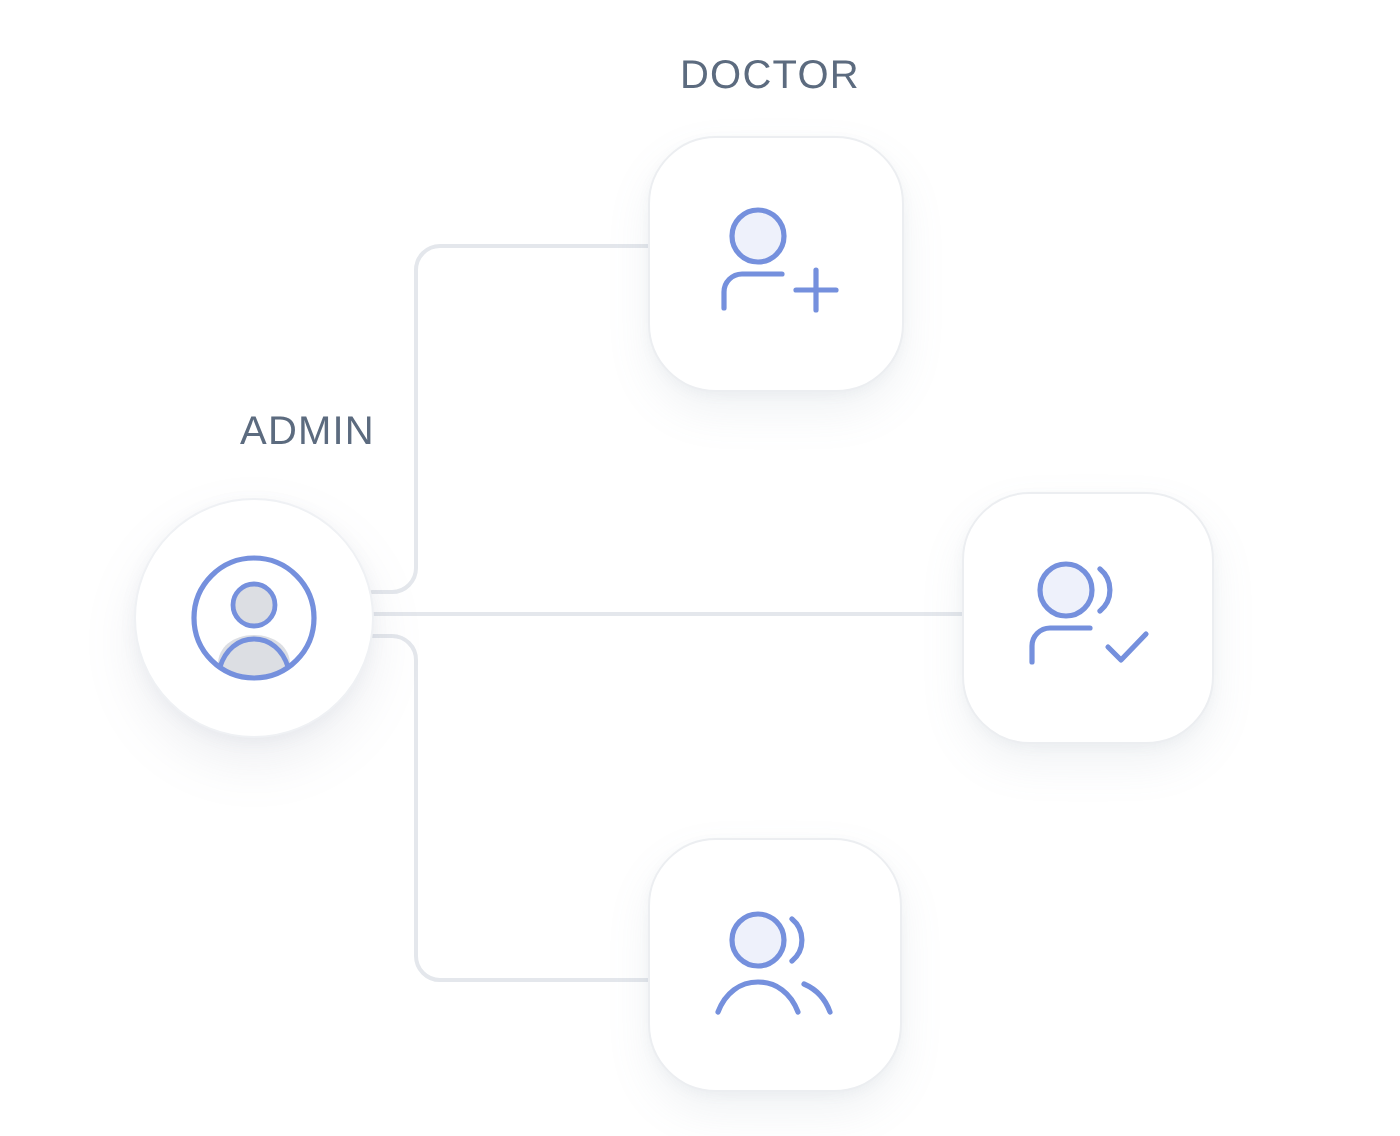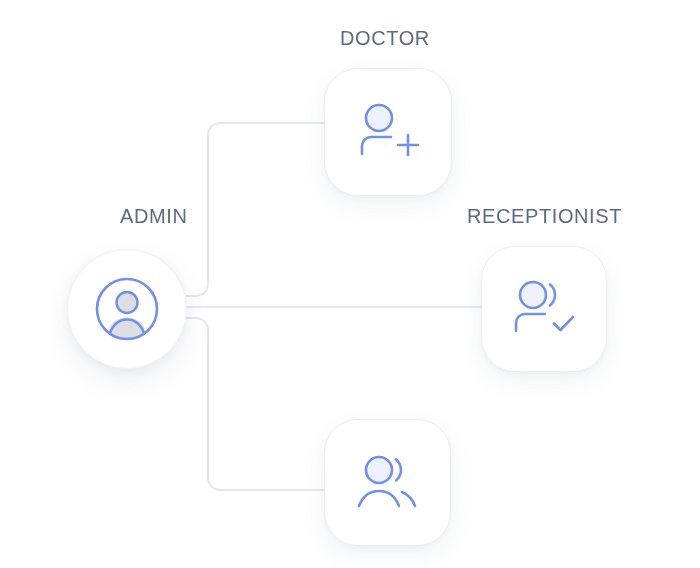--- a/index.html
+++ b/index.html
@@ -124,21 +124,20 @@
   <div class="card" id="node-doctor">
     <span>
       <svg class="icon-svg" width="68" height="62" viewBox="0 0 68 62" xmlns="http://www.w3.org/2000/svg">
         <circle cx="25" cy="17" r="13" fill="#eef1fb" stroke="#7590dd" stroke-width="2.6"></circle>
         <path d="M8 53V45a9 9 0 0 1 9-9h20" fill="none" stroke="#7590dd" stroke-width="2.6" stroke-linecap="round" stroke-linejoin="round"></path>
         <path d="M54 34v20M44 44h20" fill="none" stroke="#7590dd" stroke-width="2.6" stroke-linecap="round"></path>
       </svg>
     </span>
   </div>
 
-  <div class="node-label" id="label-receptionist">RECEPTIONIST</div>
 
   <div class="card" id="node-receptionist">
     <span>
       <svg class="icon-svg" width="68" height="62" viewBox="0 0 68 62" xmlns="http://www.w3.org/2000/svg">
         <circle cx="23" cy="17" r="13" fill="#eef1fb" stroke="#7590dd" stroke-width="2.6"></circle>
         <path d="M40 6.5a13.6 13.6 0 0 1 0 21" fill="none" stroke="#7590dd" stroke-width="2.6" stroke-linecap="round"></path>
         <path d="M6 53V45a9 9 0 0 1 9-9h20" fill="none" stroke="#7590dd" stroke-width="2.6" stroke-linecap="round" stroke-linejoin="round"></path>
         <path d="M44 45.5l6.5 6.5L63 39" fill="none" stroke="#7590dd" stroke-width="2.6" stroke-linecap="round" stroke-linejoin="round"></path>
       </svg>
     </span>

